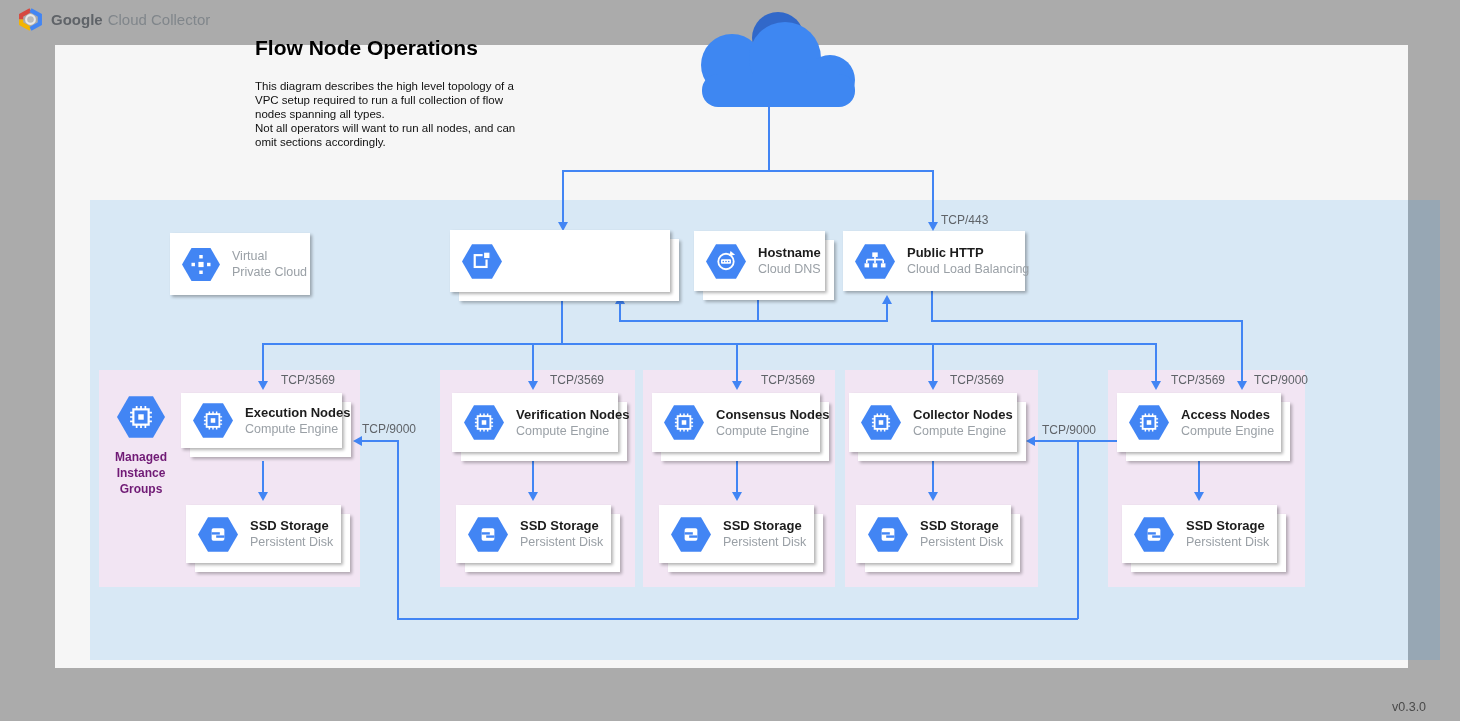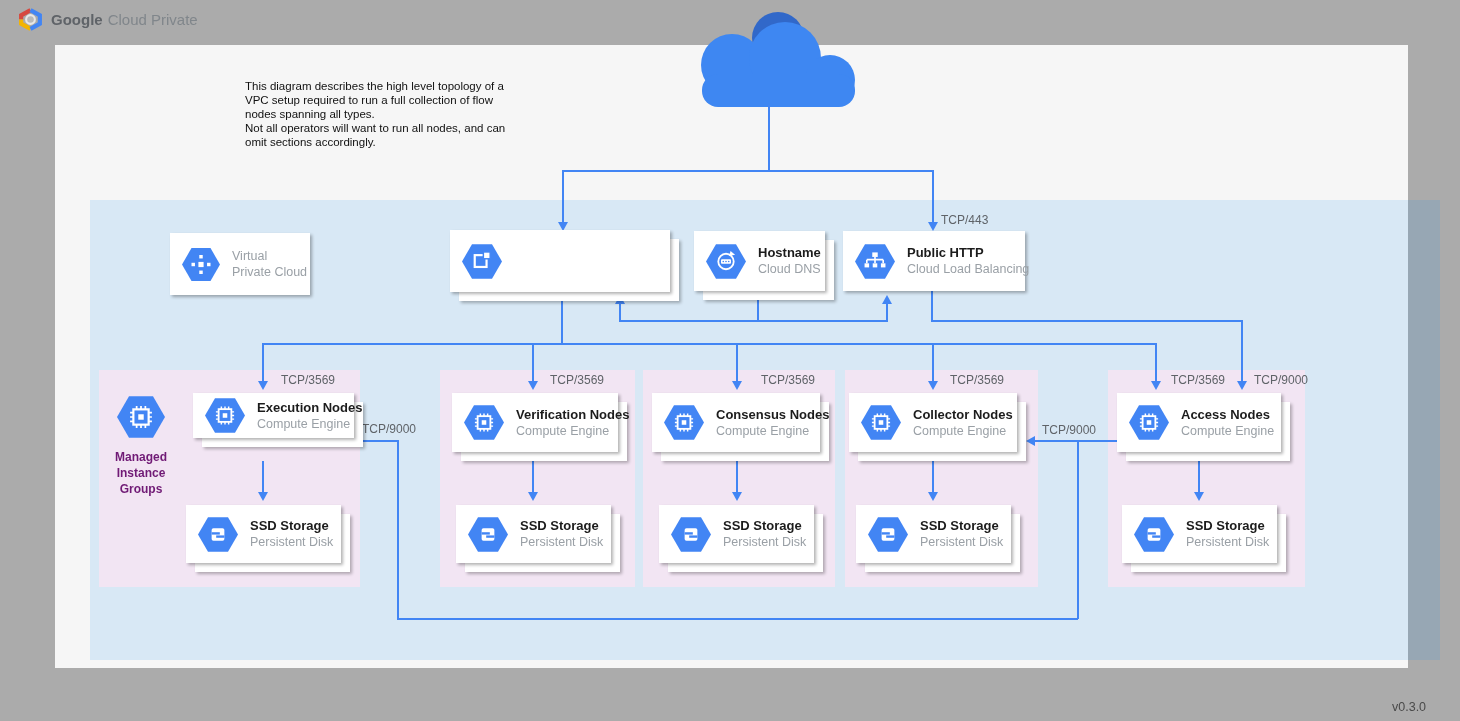--- a/index.html
+++ b/index.html
@@ -8,21 +8,21 @@
 
   
   .brand{position:absolute;left:18px;top:8px;display:flex;align-items:center;gap:8px;}
   .brand-bold{font-size:15px;font-weight:bold;color:#5f6368;}
   .brand-rest{font-size:15px;color:#80868b;margin-left:-3px;}
 
   .canvas{position:absolute;left:55px;top:45px;width:1353px;height:623px;background:#f6f6f6;}
   .vpc-zone{position:absolute;left:90px;top:200px;width:1350px;height:460px;background:rgba(33,150,243,0.14);}
 
   .title{position:absolute;left:255px;top:36px;margin:0;font-size:21px;font-weight:bold;color:#000;}
-  .desc{position:absolute;left:245px;top:79px;font-size:11.5px;line-height:14px;color:#111;white-space:pre-line;}
+  .desc{position:absolute;left:255px;top:79px;font-size:11.5px;line-height:14px;color:#111;white-space:pre-line;}
   .version{position:absolute;left:1392px;top:700px;font-size:12.5px;color:#4a4a4a;}
 
   .group{position:absolute;top:370px;height:217px;background:#f2e5f3;}
 
   .stack{position:absolute;}
   .cardback{position:absolute;inset:0;transform:translate(9px,9px);background:#fff;box-shadow:2px 2px 3px rgba(0,0,0,0.28);}
   .card{position:absolute;inset:0;background:#fff;box-shadow:2px 2px 3px rgba(0,0,0,0.3);display:flex;align-items:center;padding-left:12px;gap:12px;box-sizing:border-box;}
   .card svg{flex-shrink:0;}
   .ct{font-size:13px;font-weight:600;color:#1c1c1c;line-height:16px;white-space:nowrap;}
   .cs{font-size:12.5px;color:#9aa0a6;line-height:16px;white-space:nowrap;}
@@ -46,26 +46,27 @@
 <div id="app">
 
   <div class="brand">
     <svg width="25" height="23" viewBox="0 0 24 22">
       <path d="M12 2 L3 7 L3 11" fill="none" stroke="#d6483f" stroke-width="4"></path>
       <path d="M3 11 L3 15 L12 20" fill="none" stroke="#f4b400" stroke-width="4"></path>
       <path d="M12 2 L21 7 L21 15 L12 20" fill="none" stroke="#4285f4" stroke-width="4"></path>
       <circle cx="12" cy="11" r="4.2" fill="#b9b9b9" stroke="#e8e8e8" stroke-width="2"></circle>
     </svg>
     <span class="brand-bold">Google</span>
-    <span class="brand-rest">Cloud Private</span>
+    <span class="brand-rest">Cloud Collector</span>
   </div>
 
   <div class="canvas"></div>
   <div class="vpc-zone"></div>
 
+  <h1 class="title">Flow Node Operations</h1>
   <div class="desc">This diagram describes the high level topology of a
 VPC setup required to run a full collection of flow
 nodes spanning all types.
 Not all operators will want to run all nodes, and can
 omit sections accordingly.</div>
 
   <svg class="cloud" width="175" height="100" viewBox="0 0 175 100">
     <circle cx="88" cy="28" r="26" fill="#3168c9"></circle>
     <circle cx="42" cy="55" r="31" fill="#3e87f2"></circle>
     <circle cx="95" cy="48" r="36" fill="#3e87f2"></circle>
@@ -203,21 +204,21 @@
   <svg style="position:absolute;left:117px;top:396px;" width="48" height="42" viewBox="0 0 44 38">
     <polygon points="11,0 33,0 44,19 33,38 11,38 0,19" fill="#4285f4"></polygon>
     <rect x="15" y="12" width="14" height="14" fill="none" stroke="#fff" stroke-width="2"></rect>
     <rect x="19.5" y="16.5" width="5" height="5" fill="#fff"></rect>
     <path d="M18 9 V12 M22 9 V12 M26 9 V12 M18 26 V29 M22 26 V29 M26 26 V29 M12 15 H15 M12 19 H15 M12 23 H15 M29 15 H32 M29 19 H32 M29 23 H32" stroke="#fff" stroke-width="1.6"></path>
   </svg>
   <div class="miglabel">Managed
 Instance
 Groups</div>
 
-  <div class="stack" style="left:181px;top:393px;width:161px;height:45px;margin-left:12px;">
+  <div class="stack" style="left:181px;top:393px;width:161px;height:55px;">
     <div class="cardback"></div>
     <div class="card">
       <svg width="40" height="35" viewBox="0 0 44 38">
         <polygon points="11,0 33,0 44,19 33,38 11,38 0,19" fill="#4285f4"></polygon>
         <rect x="15" y="12" width="14" height="14" fill="none" stroke="#fff" stroke-width="2"></rect>
         <rect x="19.5" y="16.5" width="5" height="5" fill="#fff"></rect>
         <path d="M18 9 V12 M22 9 V12 M26 9 V12 M18 26 V29 M22 26 V29 M26 26 V29 M12 15 H15 M12 19 H15 M12 23 H15 M29 15 H32 M29 19 H32 M29 23 H32" stroke="#fff" stroke-width="1.6"></path>
       </svg>
       <div>
         <div class="ct">Execution Nodes</div>

